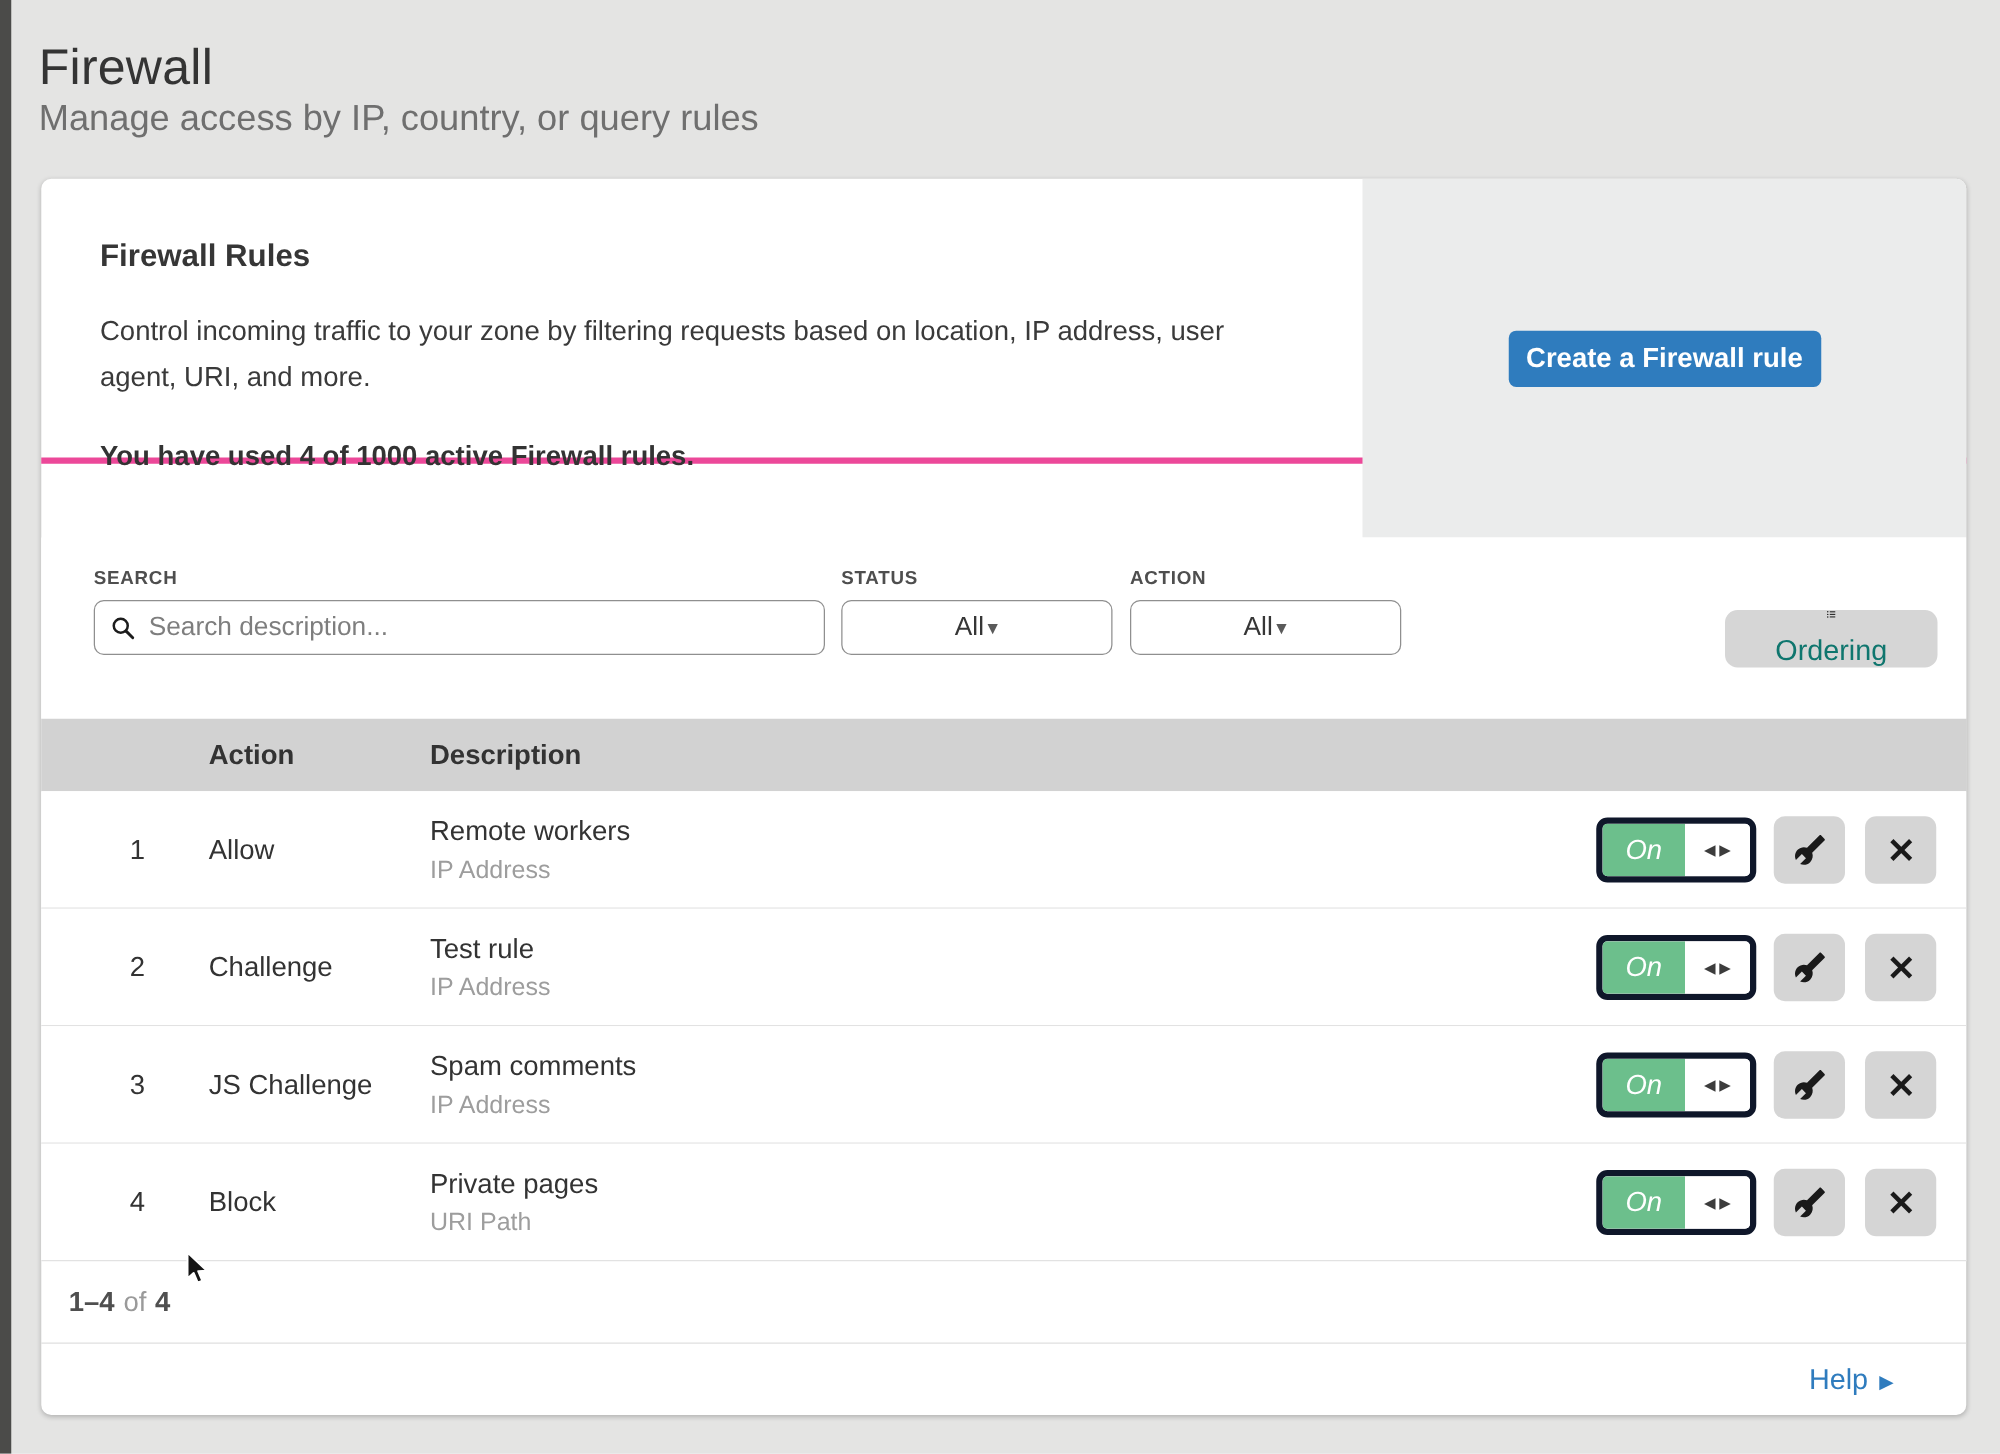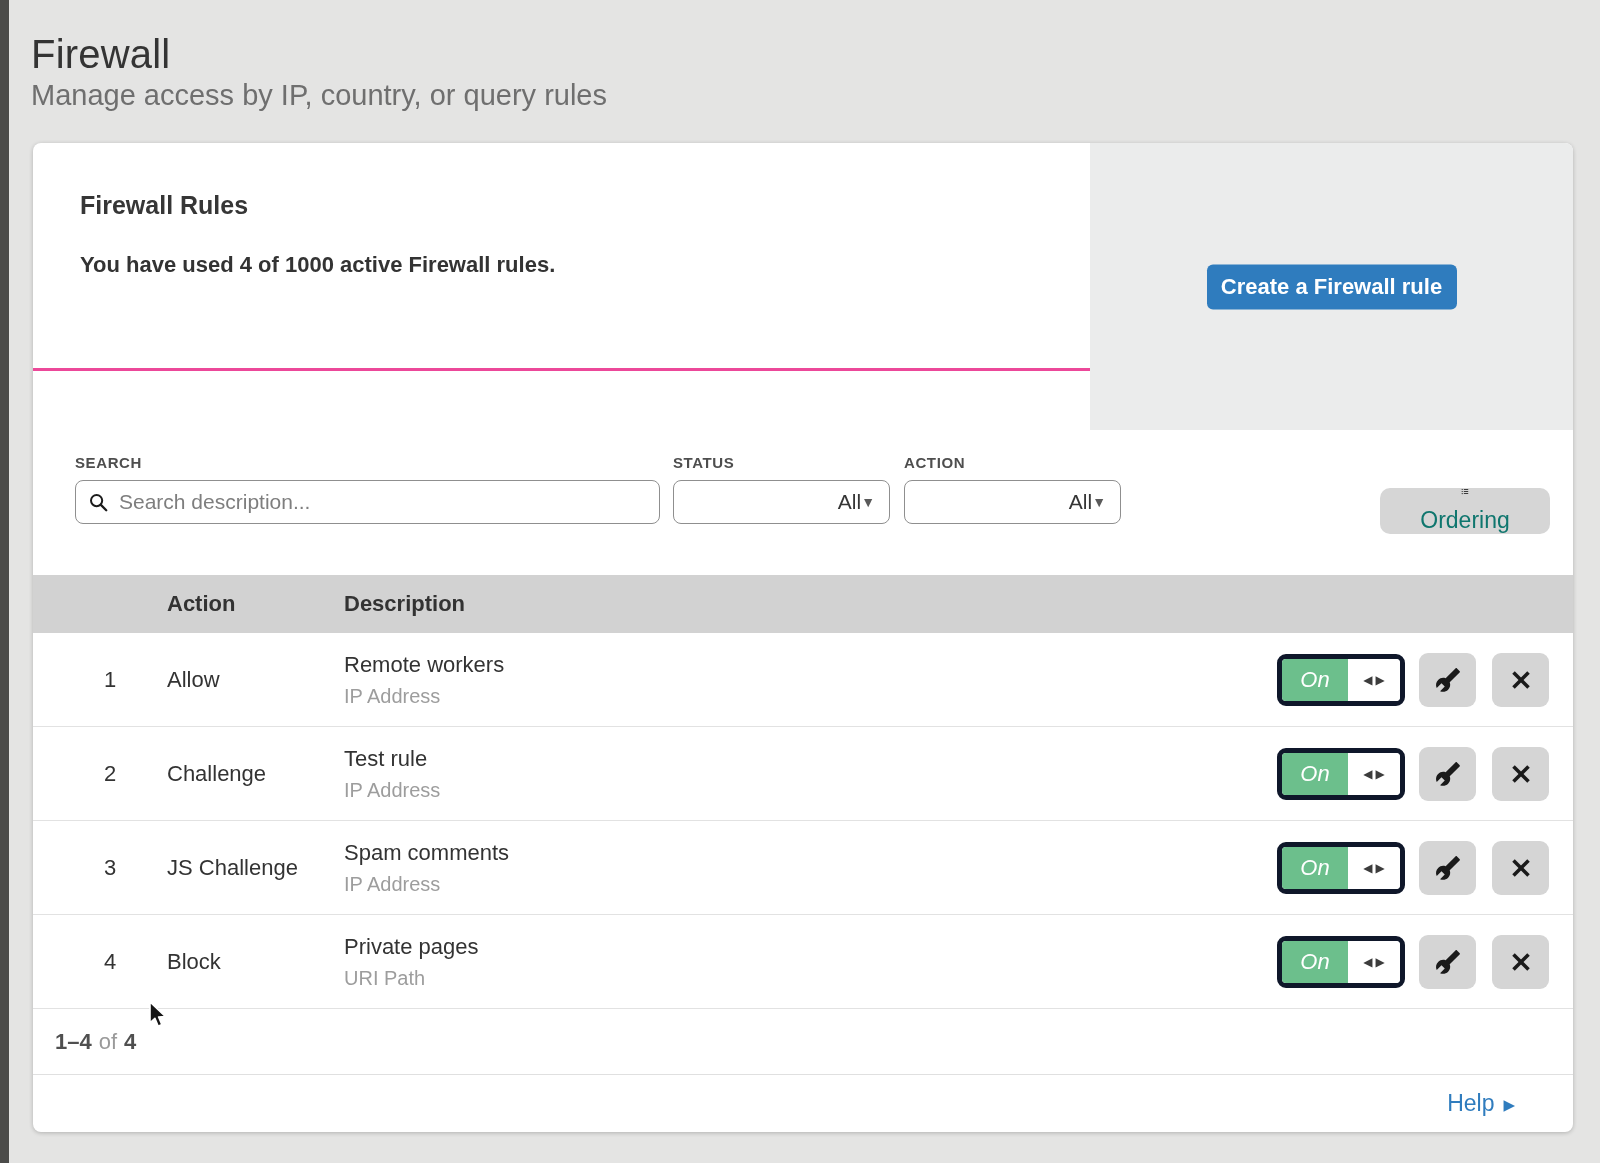--- a/index.html
+++ b/index.html
@@ -18,21 +18,21 @@
   .page-subtitle { position:absolute; left:31px; top:79px; font-size:29px; font-weight:400; color:#6f6f6f; }
 
   
   .card {
     position:absolute; left:33px; top:143px; width:1540px; height:989px;
     background:#ffffff; border-radius:8px;
     box-shadow:0 1px 4px rgba(0,0,0,.22);
   }
 
   
-  .intro { position:absolute; top:0; left:0; right:0; height:228px; border-bottom:3px solid #ec4899; }
+  .intro { position:absolute; top:0; left:0; right:0; height:228px; border-bottom:5px solid #ec4899; }
   .intro-text { position:absolute; left:47px; top:0; width:960px; }
   .intro-title { margin-top:48px; font-size:25px; font-weight:700; color:#363636; }
   .intro-desc { margin-top:26px; width:945px; font-size:22px; line-height:37px; color:#3a3a3a; }
   .intro-usage { margin-top:32px; font-size:22px; font-weight:700; color:#333; }
   .create-panel { position:absolute; right:0; top:0; width:483px; height:287px; background:#ebecec; border-radius:0 8px 0 0; }
   .btn-primary {
     position:absolute; left:50%; top:50%; transform:translate(-50%,-50%);
     width:250px; height:45px; border:none; border-radius:6px;
     background:var(--accent-blue,#2f7cbe); color:#fff;
     font-family:inherit; font-size:22px; font-weight:700; cursor:pointer;
@@ -49,21 +49,21 @@
   }
   .search-box input {
     border:none; outline:none; flex:1; margin-left:10px;
     font-family:inherit; font-size:21px; color:#333; background:transparent;
   }
   .search-box input::placeholder { color:#7e7e7e; opacity:1; }
   .status-group { left:620px; }
   .action-group { left:851px; }
   .select {
     width:217px; height:44px; background:#fff; border:1.5px solid #8f8f8f; border-radius:8px;
-    display:flex; align-items:center; justify-content:flex-end;
+    display:flex; align-items:center; justify-content:center;
     padding:0 14px 0 16px; font-size:21px; color:#363636; cursor:pointer;
   }
   .caret { font-size:14px; color:#5a5a5a; }
   .ordering-btn {
     position:absolute; left:1347px; top:58px; width:170px; height:46px;
     background:#d6d6d6; border:none; border-radius:10px; cursor:pointer;
     font-family:inherit; font-size:23px; color:#0f766e;
     display:flex; align-items:center; justify-content:center; gap:12px;flex-direction:column;
   }
 
@@ -130,20 +130,21 @@
 <div class="left-edge"></div>
 
 <div class="page-title">Firewall</div>
 <div class="page-subtitle">Manage access by IP, country, or query rules</div>
 
 <div class="card">
 
   <section class="intro">
     <div class="intro-text">
       <div class="intro-title">Firewall Rules</div>
+      <p class="intro-desc">Control incoming traffic to your zone by filtering requests based on location, IP address, user agent, URI, and more.</p>
       <p class="intro-usage">You have used 4 of 1000 active Firewall rules.</p>
     </div>
     <aside class="create-panel">
       <button class="btn-primary">Create a Firewall rule</button>
     </aside>
   </section>
 
   <section class="filters">
     <div class="filter-group search-group">
       <label class="filter-label">SEARCH</label>

